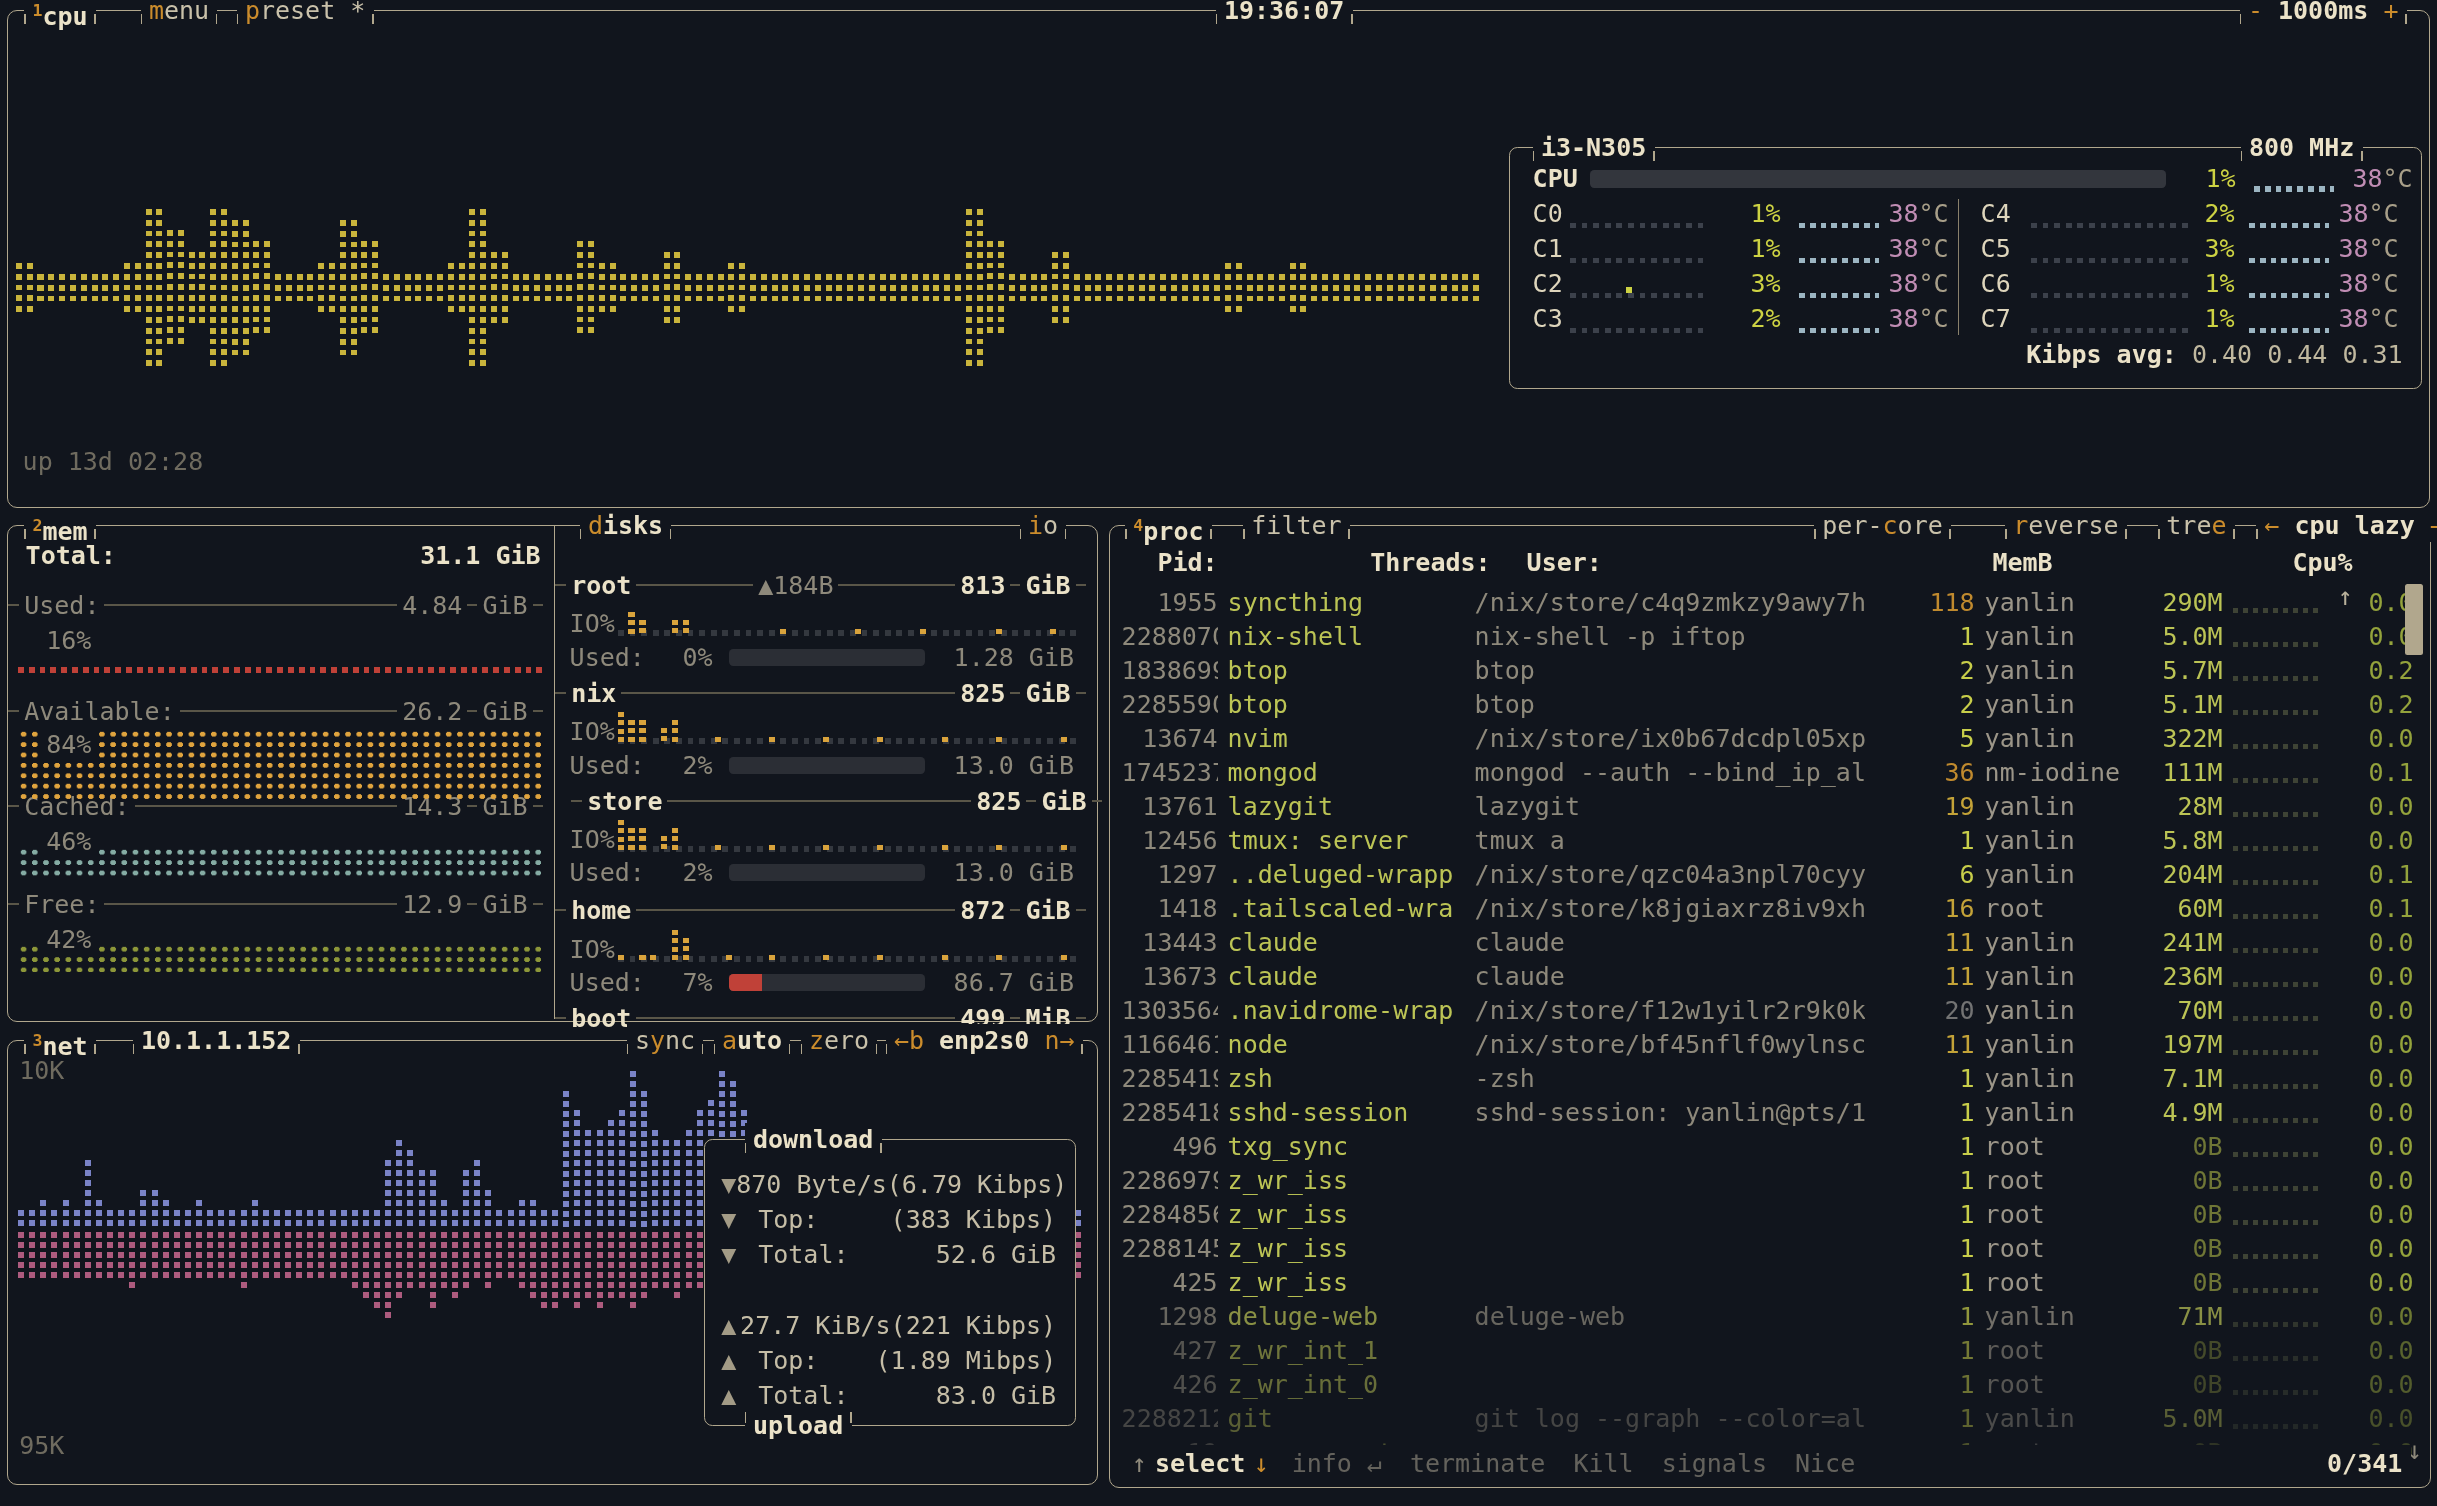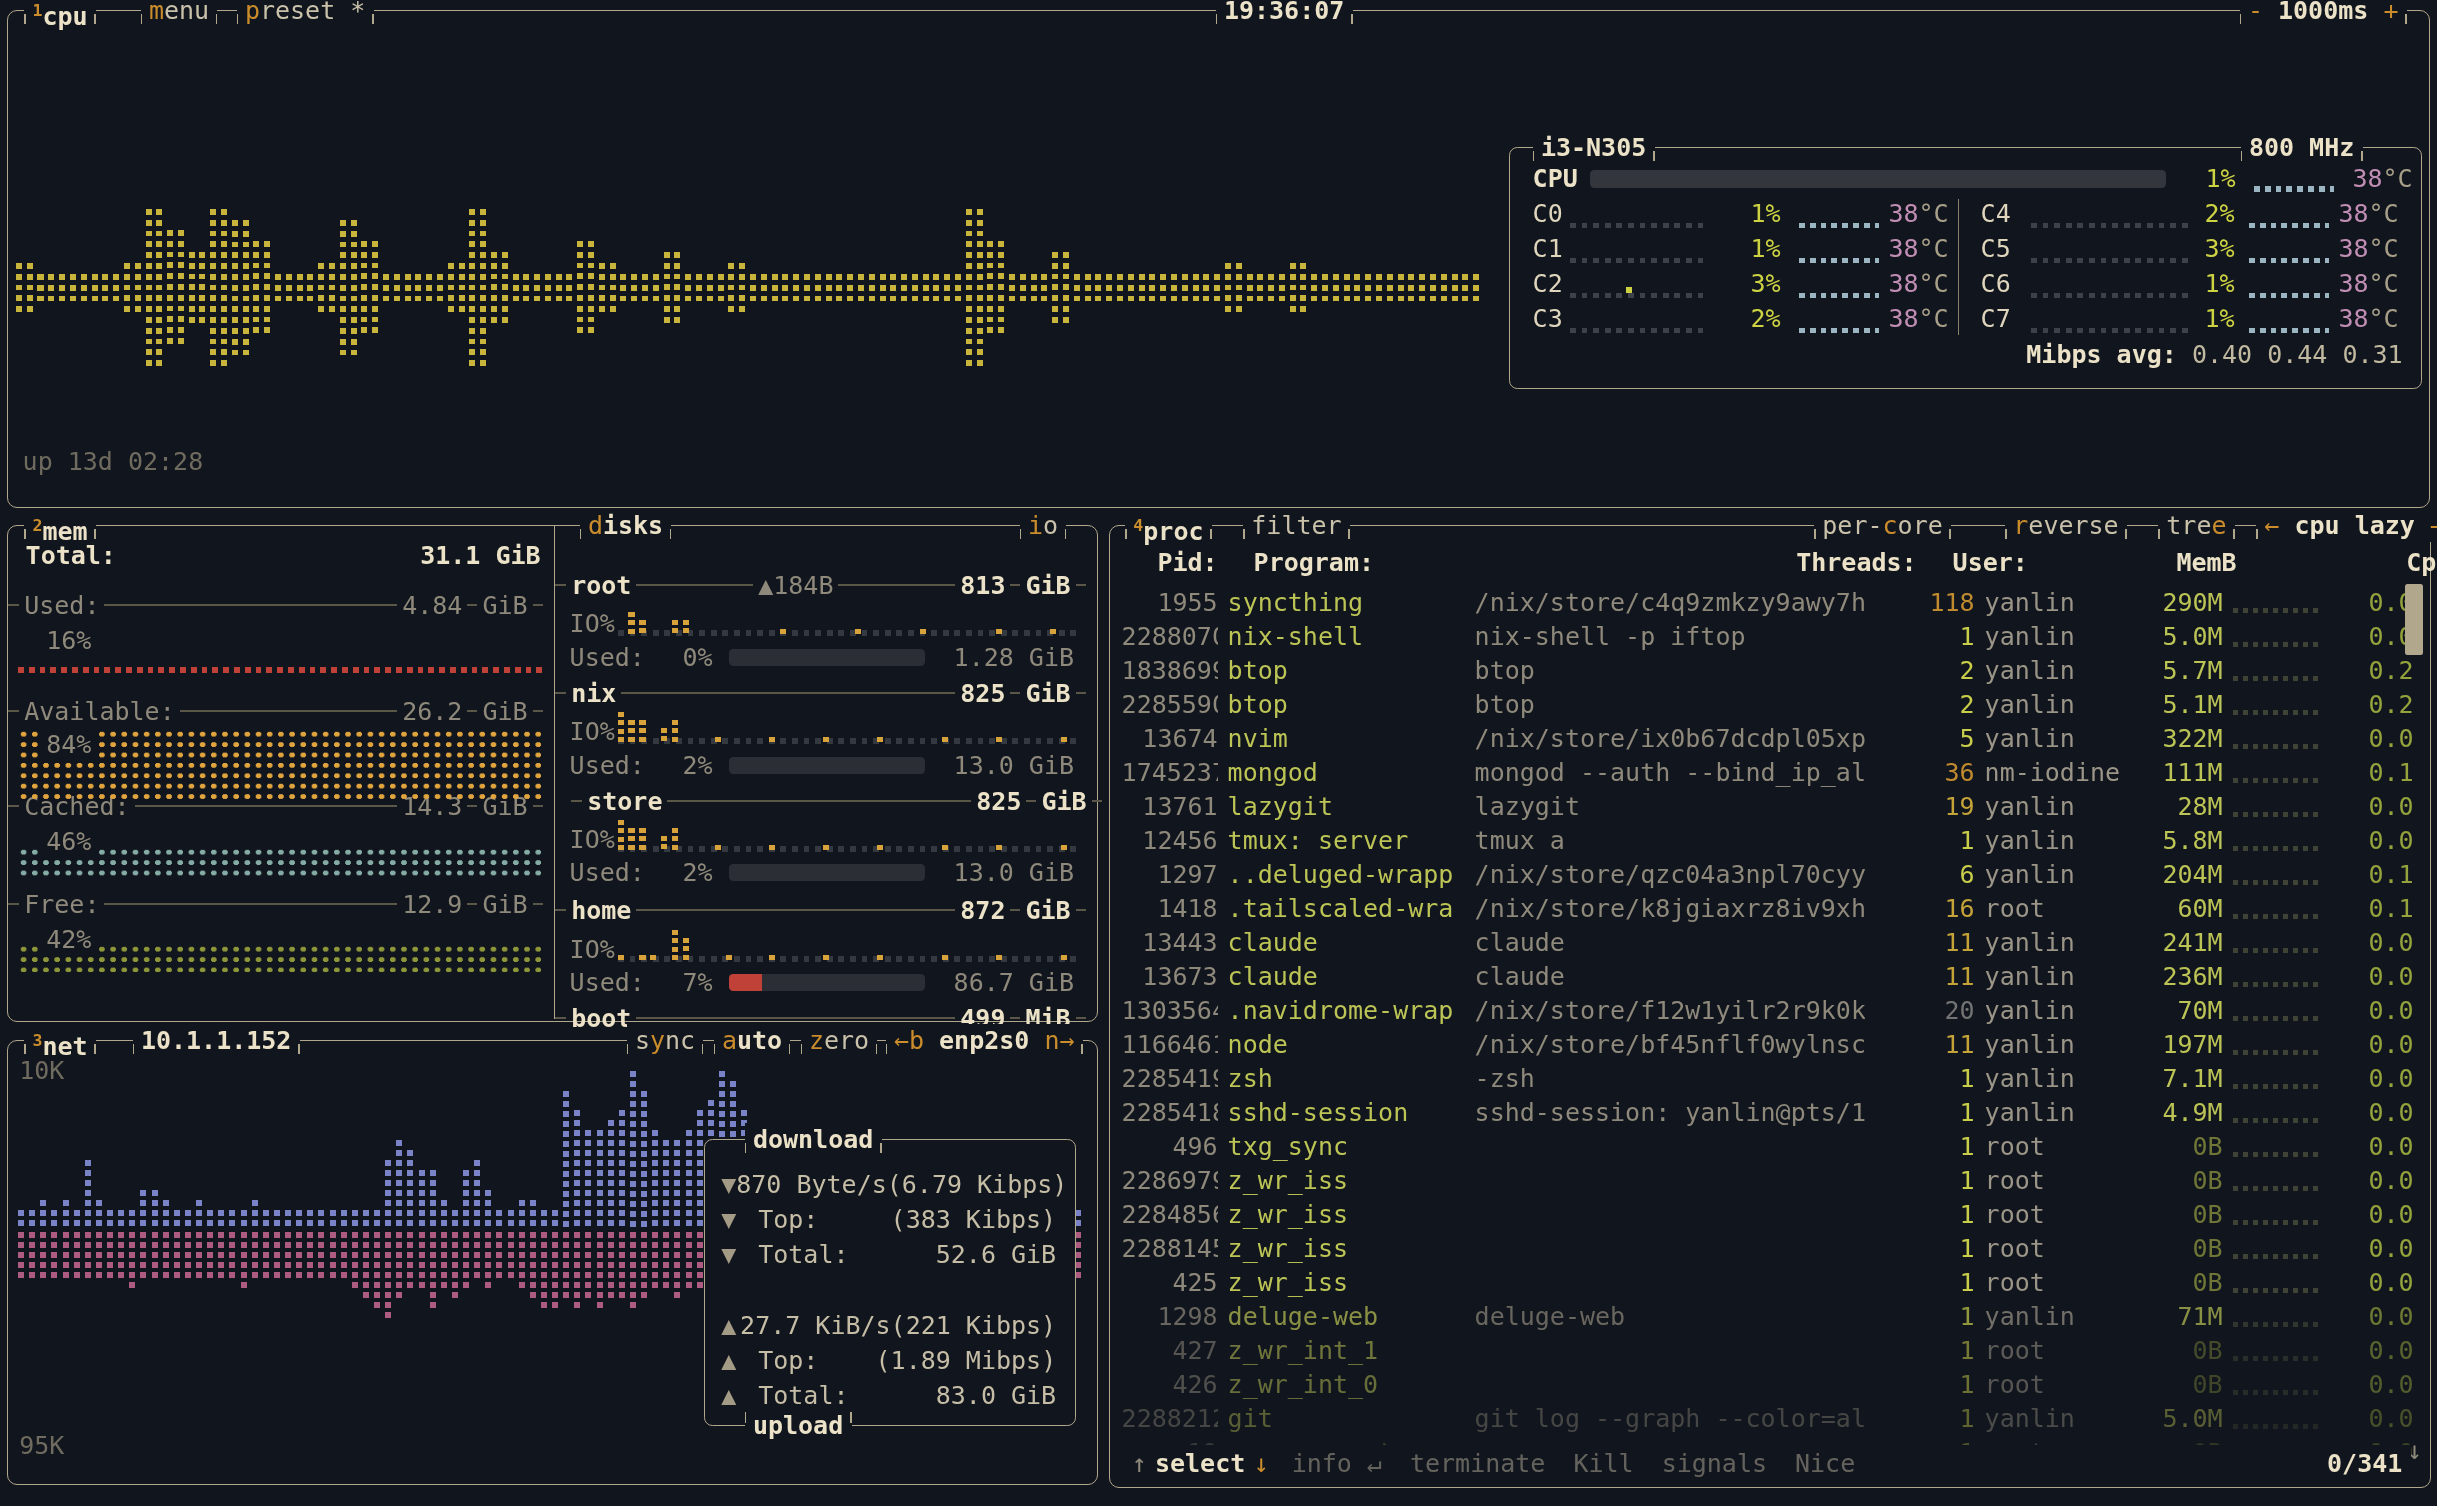--- a/index.html
+++ b/index.html
@@ -283,21 +283,21 @@
     <span class="core-name" style="position: absolute; color: rgb(222, 213, 188); left: 23px;">C7</span>
     <div class="dotline core-usage" style="top: 26.6px; background: repeating-linear-gradient(90deg,var(--faint) 0 5.8px,transparent 5.8px 11.6px); width: 158px; left: 73px;"></div>
     <span class="core-pct-wrap" style="position: absolute; width: 70px; text-align: right; left: 207px;"><span class="core-pct" style="color:var(--yellow)">1%</span></span>
     <div class="dotline core-temp" style="top: 26.6px; width: 80px; background: repeating-linear-gradient(90deg,var(--tempdot) 0 5.8px,transparent 5.8px 10.8px); left: 291px;"></div>
     <span class="core-temp-wrap" style="position: absolute; width: 76px; text-align: right; left: 365px;"><span class="core-t" style="color:var(--temptext)">38</span><span class="core-u" style="color:#a89f89">°C</span></span>
   </div>
         </div>
       <div style="position:absolute;left:448px;top:51px;width:1.7px;height:136px;background:#8a816c;"></div>
 
       <div class="corerow" style="left:0;top:189px;width:893px;text-align:right;">
-        <span class="lbl">Mibps avg:</span>
+        <span class="lbl">Kibps avg:</span>
         <span style="color:#c0b89f"> </span><span style="color:#c0b89f">0.40 0.44 0.31</span>
       </div>
     </div>
   </div>
 
   <div class="box" id="mem-box" style="left:6.6px;top:525px;width:1091px;height:497px;">
     <span class="bbtn" style="left:16.6px;">
       <span class="sup">2</span><span class="bold">mem</span>
     </span>
 
@@ -782,21 +782,20 @@
       <span>tre</span><span class="hot">e</span>
     </span>
     <span class="bbtn" style="left:1146px;">
       <span class="hot">←</span>
       <span class="bold">cpu lazy</span>
       <span class="hot">→</span>
     </span>
 
     <div class="prow phead" style="position:absolute;left:0;top:20px;width:1295px;">
       <span class="r">Pid:</span>
-      <span>Program:</span>
       <span class="r">Threads:</span>
       <span>User:</span>
       <span class="r">MemB</span>
       <span></span>
       <span class="r"><span>Cpu%</span> <span style="color:#b9b19b;font-weight:normal;">↑</span></span>
     </div>
 
     <div id="proc-rows" style="position:absolute;left:0;top:60px;width:1295px;">
         <div class="prow">
     <span class="r c-pid">1955</span>

